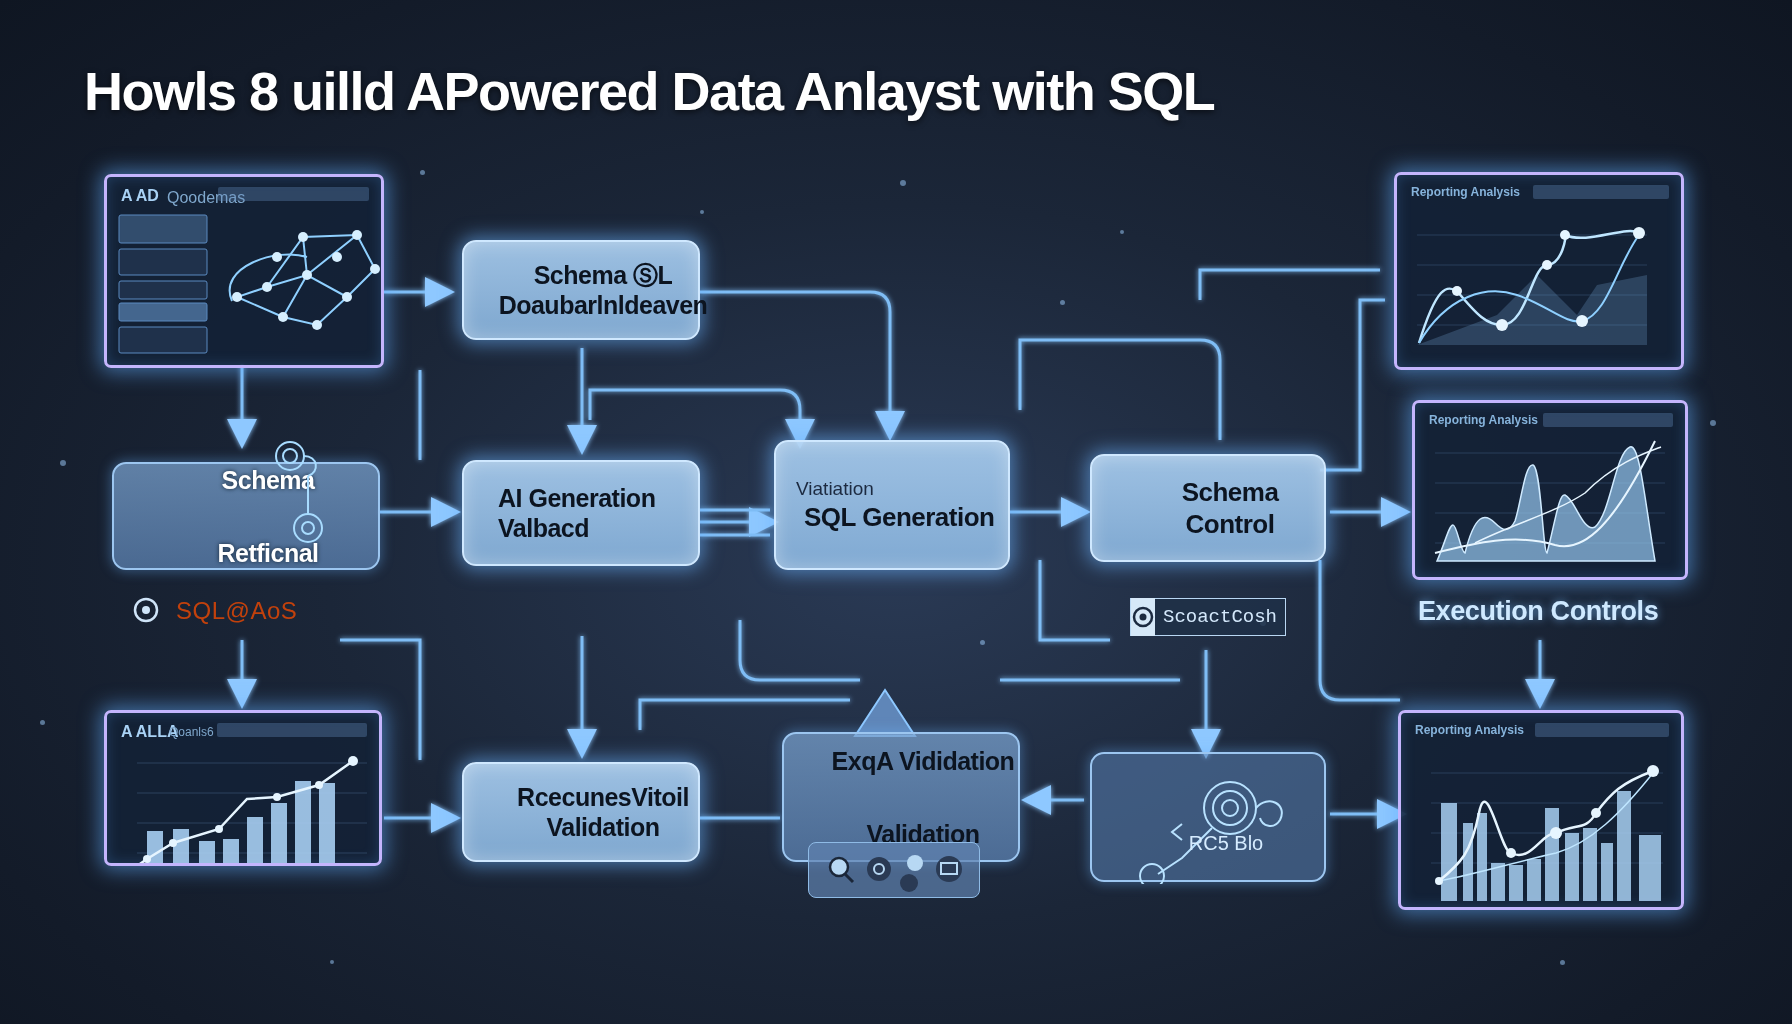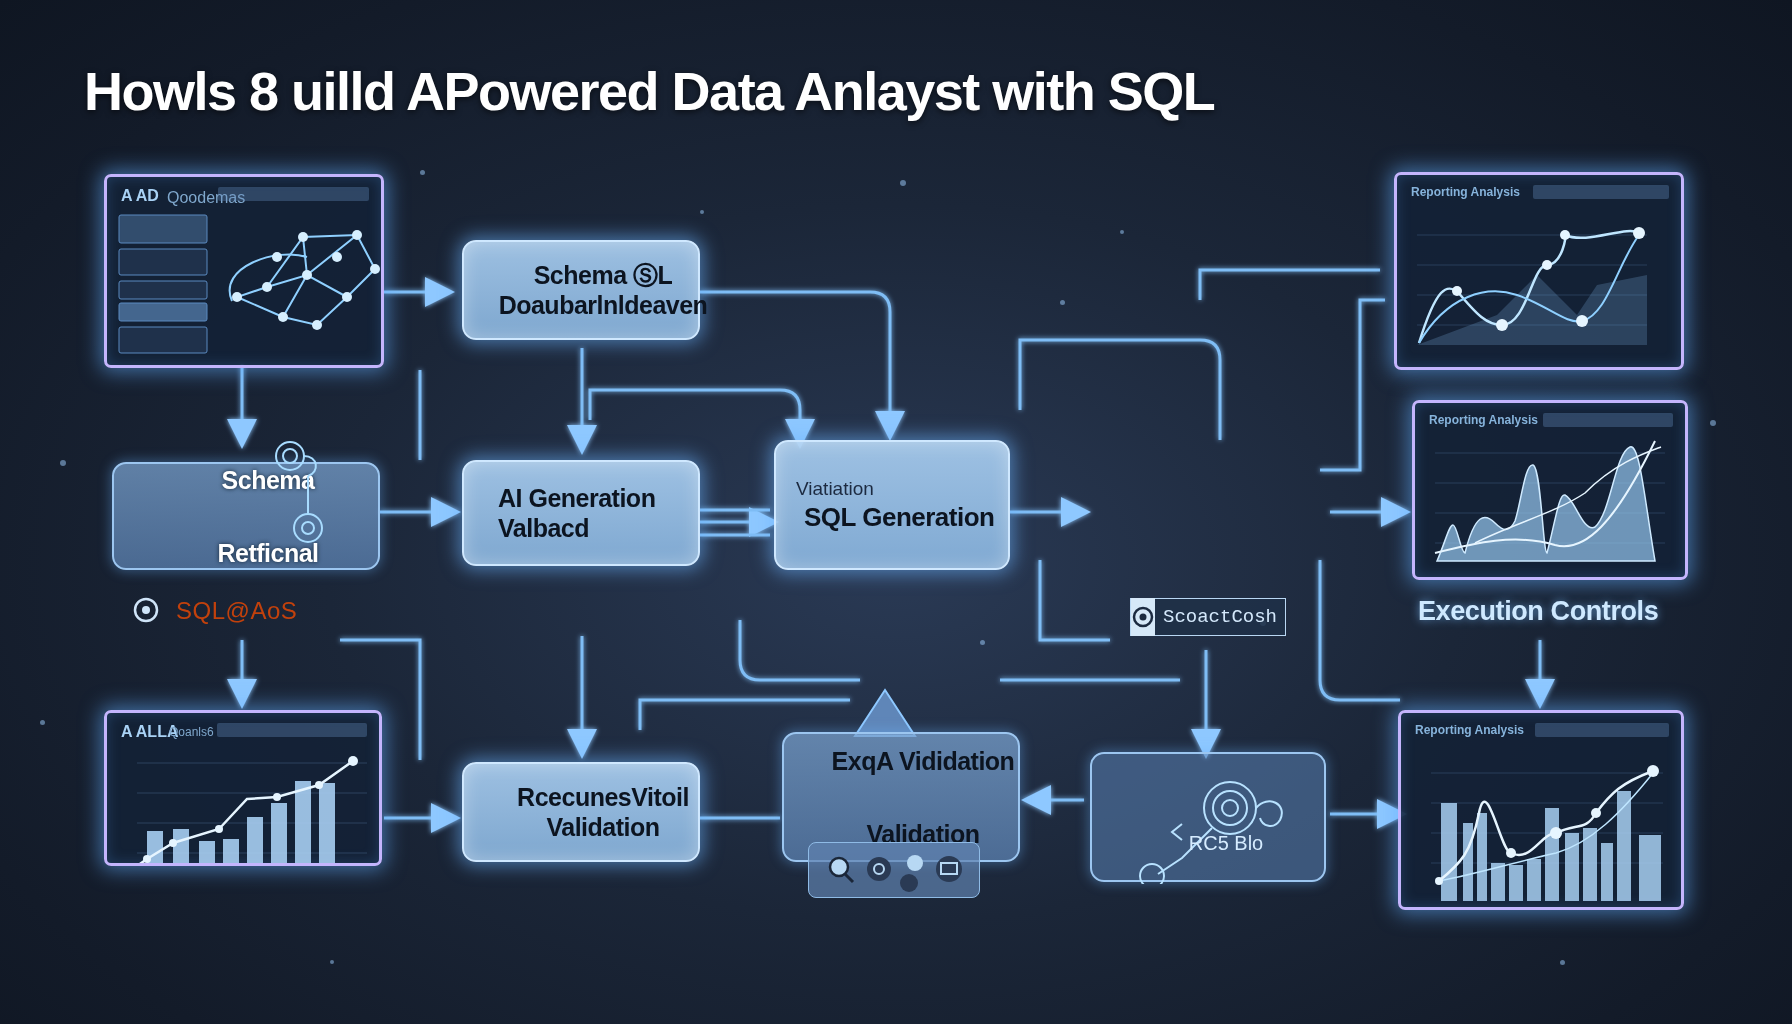--- a/index.html
+++ b/index.html
@@ -226,20 +226,23 @@
   <div class="node" style="left:462px;top:460px;width:238px;height:106px;align-items:flex-start;padding-left:34px;">
     <span class="l1">AI Generation</span>
     <span class="l2">Valbacd</span>
   </div>
 
   <div class="node" style="left:774px;top:440px;width:236px;height:130px;align-items:flex-start;padding-left:20px;">
     <span class="sub">Viatiation</span>
     <span class="big" style="margin-left:8px;">SQL Generation</span>
   </div>
 
+  <div class="node" style="left:1090px;top:454px;width:236px;height:108px;">
+    <span class="big">Schema Control</span>
+  </div>
 
   <div class="chip" style="left:1130px;top:598px;width:156px;">
     <div class="chip-icon">
       <svg width="24" height="24">
           <circle cx="12" cy="12" r="9" stroke="#1c2a40" stroke-width="2.5" fill="none"></circle>
           <circle cx="12" cy="12" r="3.5" fill="#1c2a40"></circle>
         </svg>
     </div>
     <span class="chip-text">ScoactCosh</span>
   </div>

